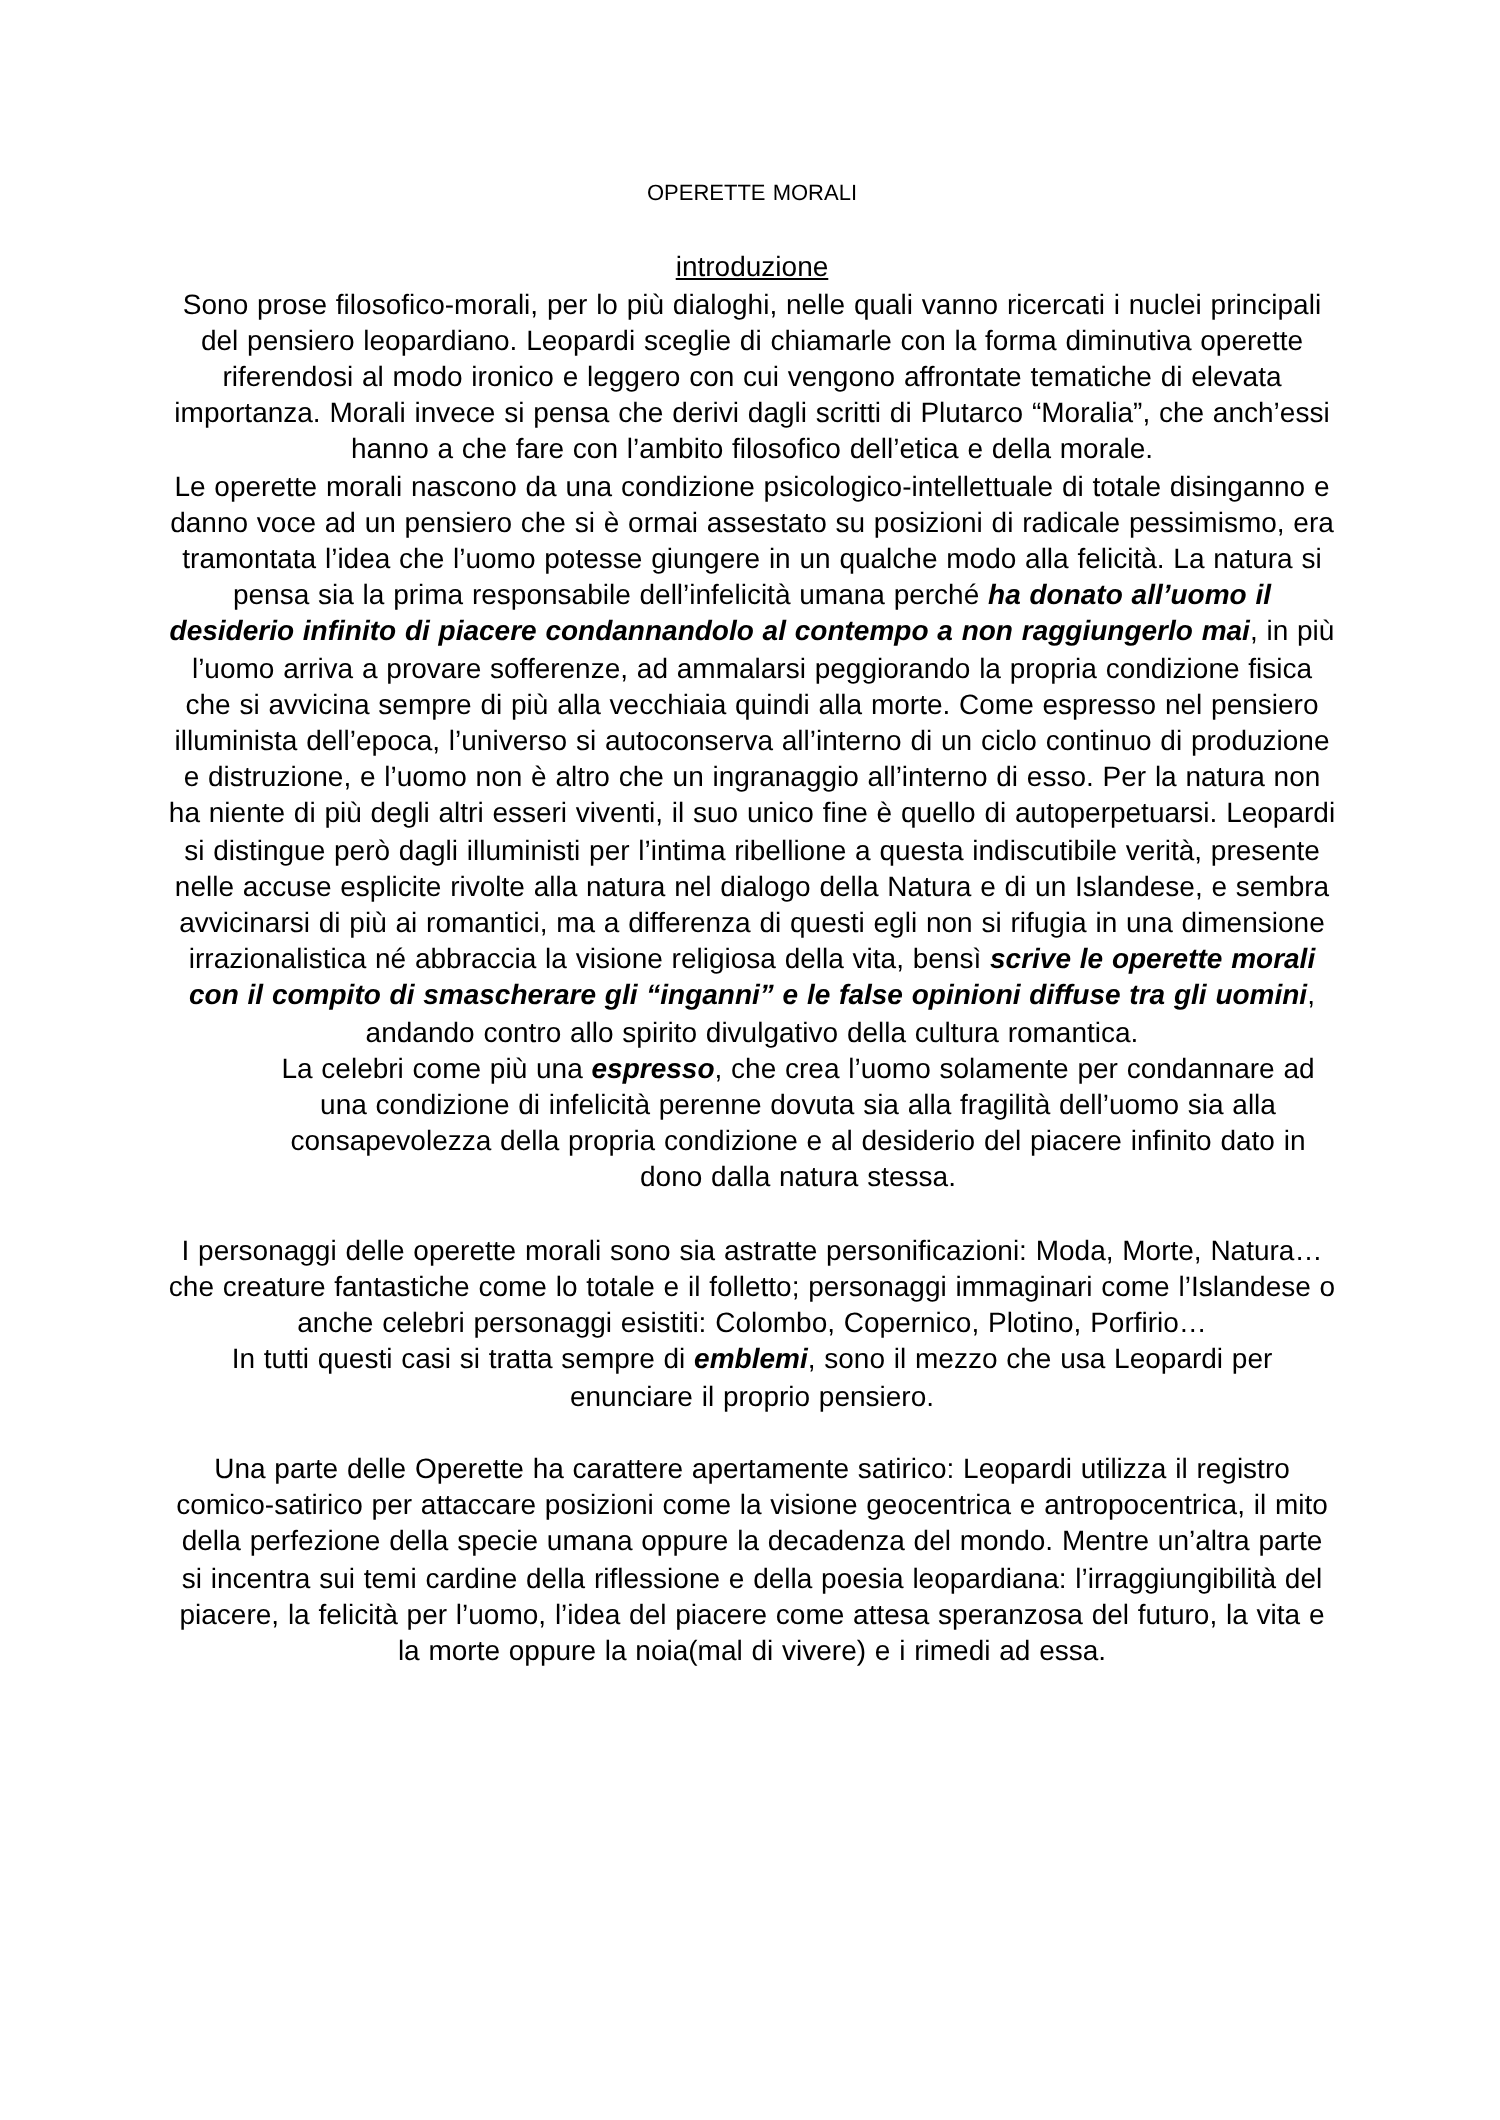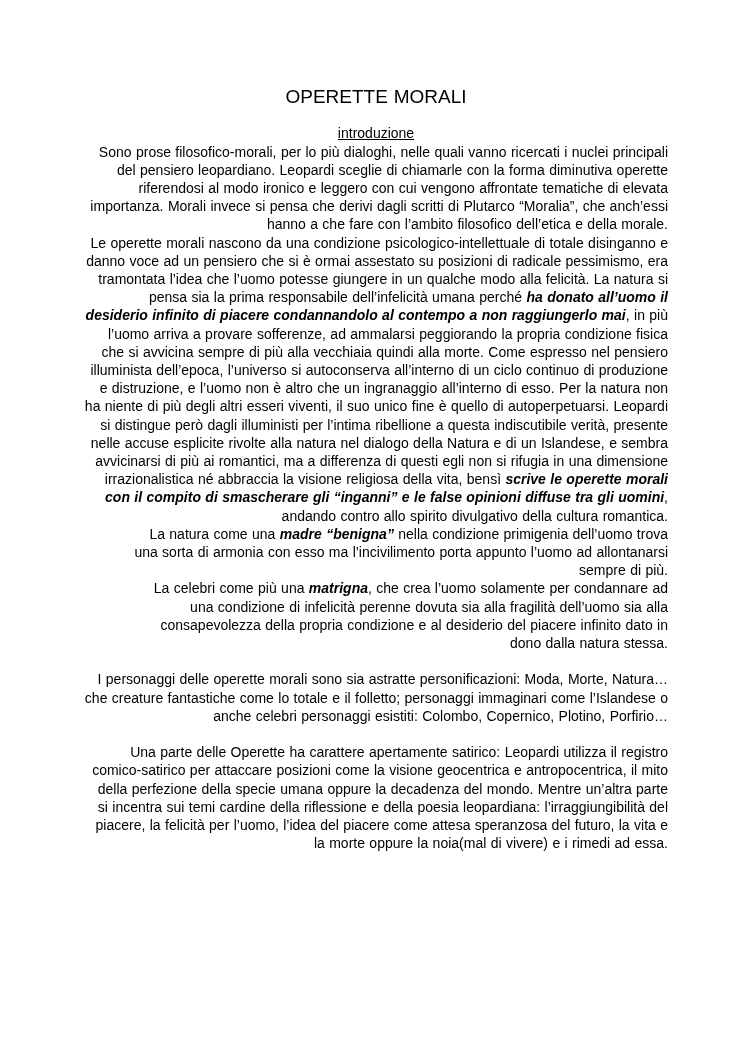--- a/index.html
+++ b/index.html
@@ -17,40 +17,40 @@
     overflow: hidden;
     font-family: "Liberation Sans", "DejaVu Sans", sans-serif;
     font-size: 14px;
     line-height: 18.2px;
     color: #000000;
     -webkit-font-smoothing: antialiased;
   }
   .para {
     margin: 0;
     padding: 0;
-    text-align: right;
+    text-align: center;
     word-spacing: 0.5px;
   }
   .para.center { text-align: center; }
   .para.underline { text-decoration: underline; }
   .para.indent { padding-left: 46px; }
-  .para.title-size { font-size: 19px; }
+  .para.title-size { font-size: 11px; }
   .blank-line { height: 18.2px; }
   b { font-weight: bold; font-style: italic; }
 </style>
 </head>
 <body>
 
 <div class="page">
   <main style="color: rgb(0, 0, 0);">
       <p class="para center title-size"><span>OPERETTE MORALI</span></p>
       <div class="blank-line"></div>
       <p class="para center underline"><span>introduzione</span></p>
       <p class="para"><span>Sono prose filosofico-morali, per lo più dialoghi, nelle quali vanno ricercati i nuclei principali del pensiero leopardiano. Leopardi sceglie di chiamarle con la forma diminutiva operette riferendosi al modo ironico e leggero con cui vengono affrontate tematiche di elevata importanza. Morali invece si pensa che derivi dagli scritti di Plutarco “Moralia”, che anch’essi hanno a che fare con l’ambito filosofico dell’etica e della morale.</span></p>
       <p class="para"><span>Le operette morali nascono da una condizione psicologico-intellettuale di totale disinganno e danno voce ad un pensiero che si è ormai assestato su posizioni di radicale pessimismo, era tramontata l’idea che l’uomo potesse giungere in un qualche modo alla felicità. La natura si pensa sia la prima responsabile dell’infelicità umana perché </span><b>ha donato all’uomo il desiderio infinito di piacere condannandolo al contempo a non raggiungerlo mai</b><span>, in più l’uomo arriva a provare sofferenze, ad ammalarsi peggiorando la propria condizione fisica che si avvicina sempre di più alla vecchiaia quindi alla morte. Come espresso nel pensiero illuminista dell’epoca, l’universo si autoconserva all’interno di un ciclo continuo di produzione e distruzione, e l’uomo non è altro che un ingranaggio all’interno di esso. Per la natura non ha niente di più degli altri esseri viventi, il suo unico fine è quello di autoperpetuarsi. Leopardi si distingue però dagli illuministi per l’intima ribellione a questa indiscutibile verità, presente nelle accuse esplicite rivolte alla natura nel dialogo della Natura e di un Islandese, e sembra avvicinarsi di più ai romantici, ma a differenza di questi egli non si rifugia in una dimensione irrazionalistica né abbraccia la visione religiosa della vita, bensì </span><b>scrive le operette morali con il compito di smascherare gli “inganni” e le false opinioni diffuse tra gli uomini</b><span>, andando contro allo spirito divulgativo della cultura romantica.</span></p>
-      <p class="para indent"><span>La natura come una </span><b>madre “benigna”</b><span> nella condizione primigenia dell’uomo trova una sorta di armonia con esso ma l’incivilimento porta appunto l’uomo ad allontanarsi sempre di più.</span></p>
-      <p class="para indent"><span>La celebri come più una </span><b>matrigna</b><span>, che crea l’uomo solamente per condannare ad una condizione di infelicità perenne dovuta sia alla fragilità dell’uomo sia alla consapevolezza della propria condizione e al desiderio del piacere infinito dato in dono dalla natura stessa.</span></p>
+      <p class="para indent"><span>La celebri come più una </span><b>espresso</b><span>, che crea l’uomo solamente per condannare ad una condizione di infelicità perenne dovuta sia alla fragilità dell’uomo sia alla consapevolezza della propria condizione e al desiderio del piacere infinito dato in dono dalla natura stessa.</span></p>
       <div class="blank-line"></div>
       <p class="para"><span>I personaggi delle operette morali sono sia astratte personificazioni: Moda, Morte, Natura… che creature fantastiche come lo totale e il folletto; personaggi immaginari come l’Islandese o anche celebri personaggi esistiti: Colombo, Copernico, Plotino, Porfirio…</span></p>
+      <p class="para"><span>In tutti questi casi si tratta sempre di </span><b>emblemi</b><span>, sono il mezzo che usa Leopardi per enunciare il proprio pensiero.</span></p>
       <div class="blank-line"></div>
       <p class="para"><span>Una parte delle Operette ha carattere apertamente satirico: Leopardi utilizza il registro comico-satirico per attaccare posizioni come la visione geocentrica e antropocentrica, il mito della perfezione della specie umana oppure la decadenza del mondo. Mentre un’altra parte si incentra sui temi cardine della riflessione e della poesia leopardiana: l’irraggiungibilità del piacere, la felicità per l’uomo, l’idea del piacere come attesa speranzosa del futuro, la vita e la morte oppure la noia(mal di vivere) e i rimedi ad essa.</span></p>
     </main>
 </div>
 
 </body></html>

